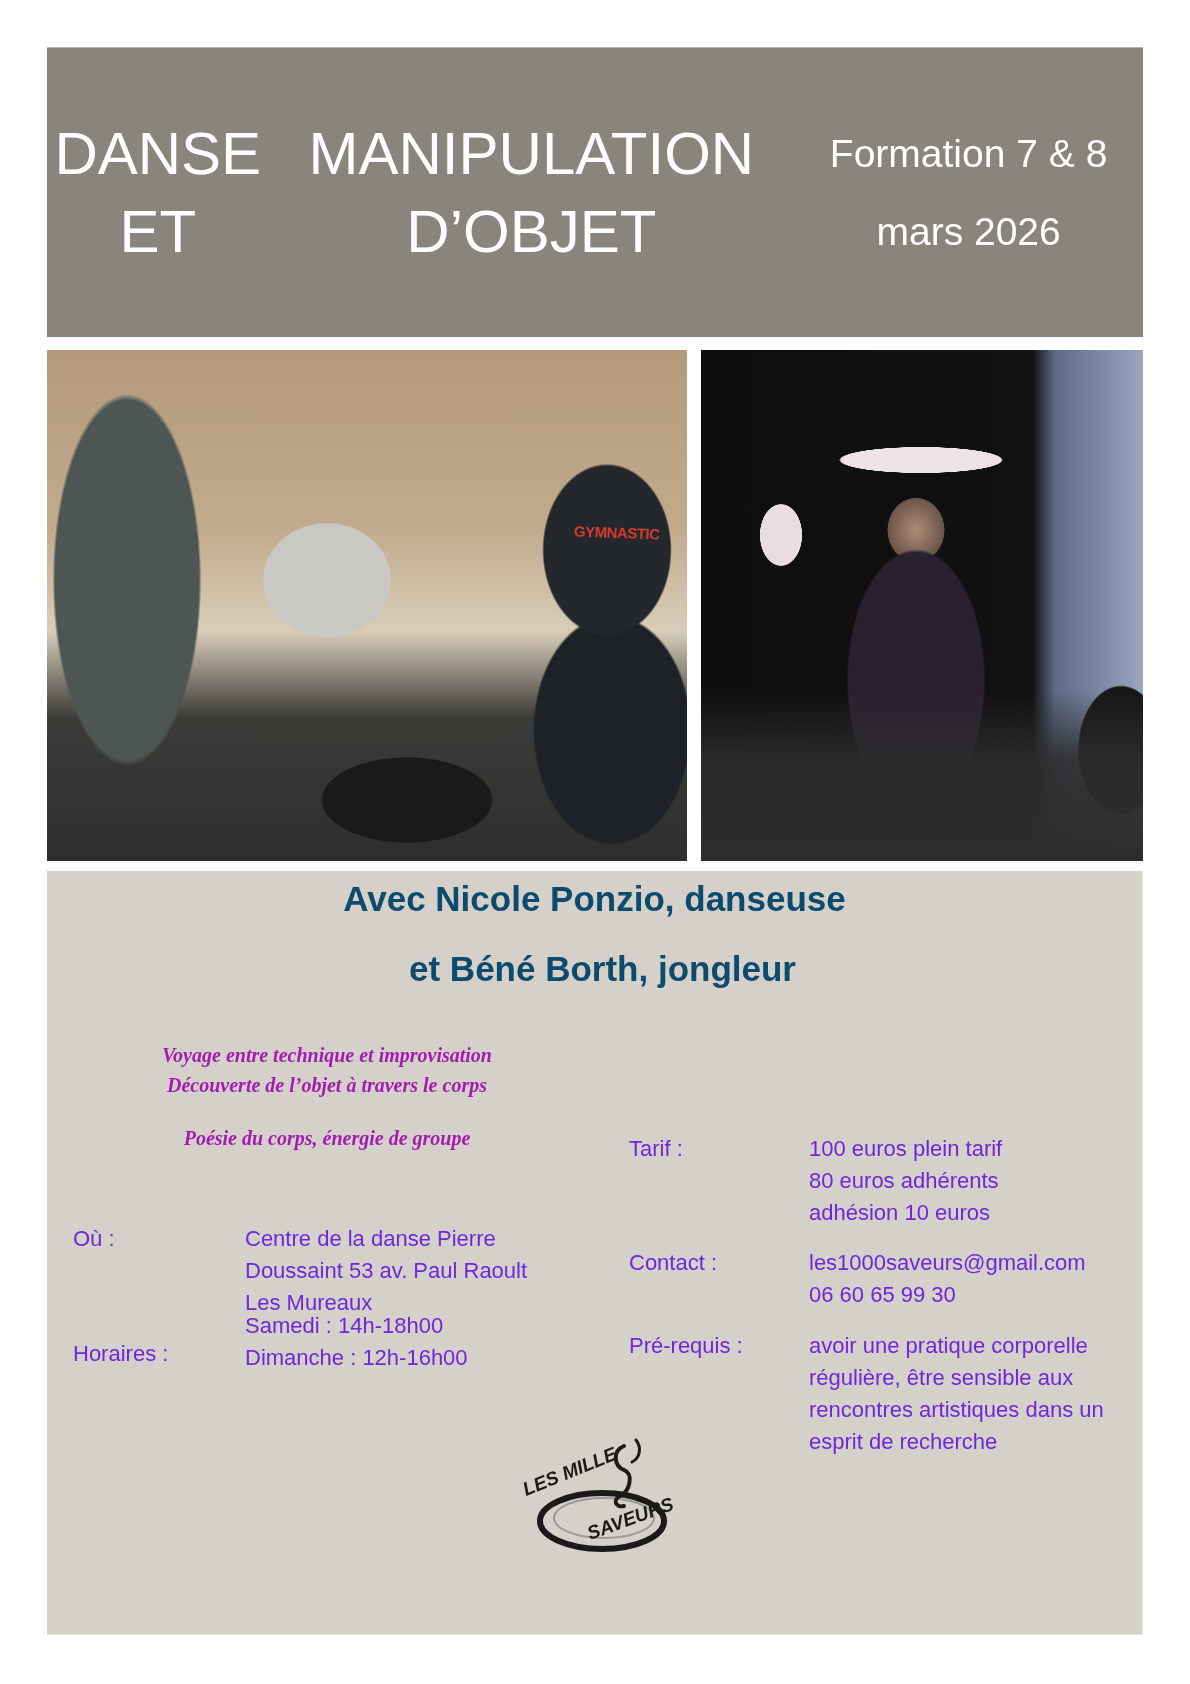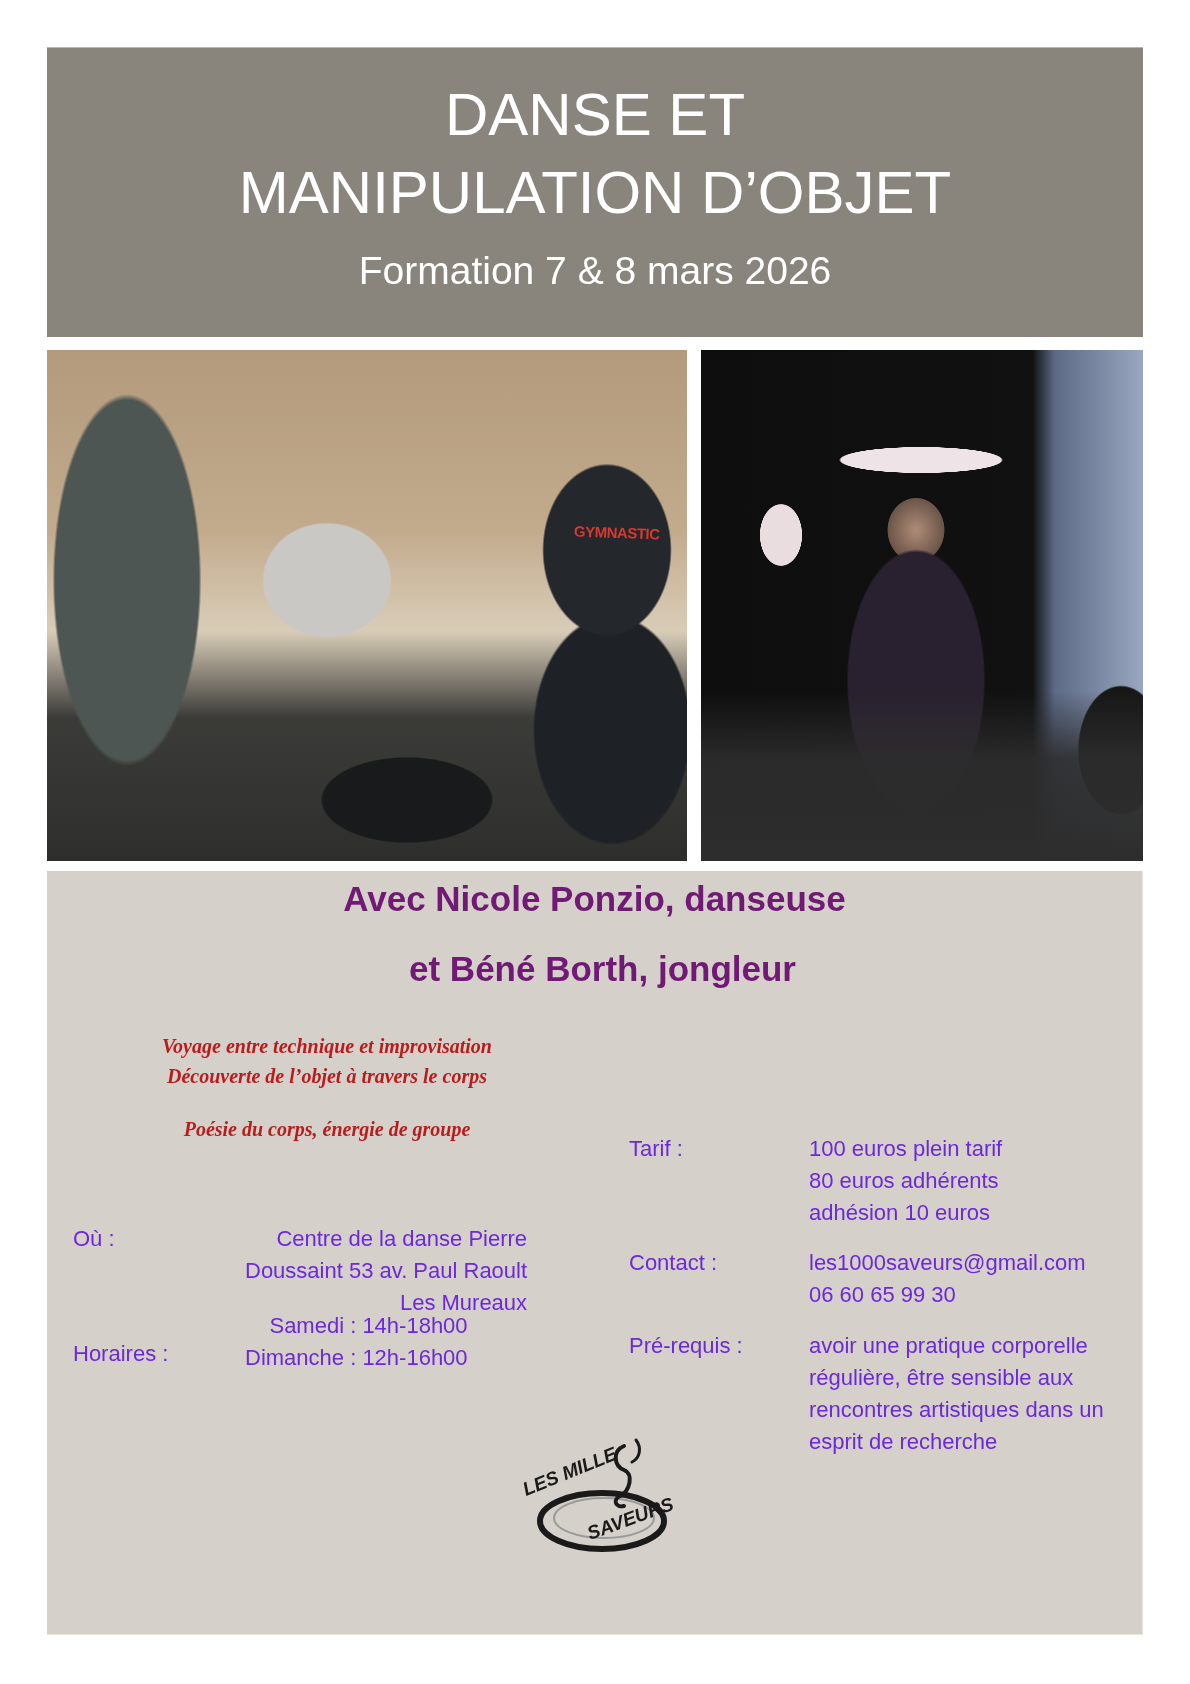--- a/index.html
+++ b/index.html
@@ -2,21 +2,21 @@
 <html><head>
 <meta charset="utf-8">
 <style>
   * { box-sizing: border-box; margin: 0; padding: 0; }
   html, body { width: 1190px; height: 1684px; background: #ffffff; overflow: hidden; }
   body { position: relative; font-family: "Liberation Sans", "DejaVu Sans", sans-serif; }
 
   .header {
     position: absolute; left: 47px; top: 47px; width: 1096px; height: 290px;
     background: #89857d; border-top: 1px solid #b9b6b0;
-    display: flex; flex-direction: column; align-items: center; justify-content: center;
+    display: flex; align-items: center; justify-content: center;
     color: #ffffff; text-align: center;
   }
   .header .t1, .header .t2 { font-size: 60px; line-height: 78px; letter-spacing: 0px; }
   .header .t3 { font-size: 39px; line-height: 78px; text-align: center; }
 
   .photo { position: absolute; top: 350px; height: 511px; overflow: hidden; }
   .photo-left { left: 47px; width: 640px;
     background:
       radial-gradient(ellipse 120px 300px at 80px 230px, #4e5654 0%, #4e5654 60%, transparent 62%),
       radial-gradient(ellipse 90px 120px at 560px 200px, #24272c 0%, #24272c 70%, transparent 72%),
@@ -38,34 +38,34 @@
     content: ""; position: absolute; left: 0; right: 0; bottom: 0; height: 170px;
     background: linear-gradient(180deg, rgba(40,40,40,0) 0%, rgba(45,45,45,0.9) 40%, #2d2d2d 100%);
   }
   .photo-caption { position: absolute; left: 0; top: 0; width: 1px; height: 1px; overflow: hidden; opacity: 0; }
   .shirt-text { position: absolute; left: 527px; top: 174px; color: #d63a2e; font-weight: bold; font-size: 15px; transform: rotate(2deg); letter-spacing: -0.5px; }
 
   .info {
     position: absolute; left: 47px; top: 871px; width: 1096px; height: 764px;
     background: #d5d1ca; border-bottom: 1px solid #e8e6dc; border-right: 1px solid #e8e6dc;
   }
-  .presenters { position: absolute; left: 0; width: 100%; text-align: center; color: #701a75; font-weight: bold; font-size: 35px; }
+  .presenters { position: absolute; left: 0; width: 100%; text-align: center; color: #0c4a6e; font-weight: bold; font-size: 35px; }
   .p1 { top: 8px; }
   .p2 { top: 78px; margin-left: 8px; }
 
   .tagline { position: absolute; left: 80px; width: 400px; text-align: center;
     font-family: "Liberation Serif", "DejaVu Serif", serif; font-style: italic; font-weight: bold;
-    color: #b91c1c; font-size: 20px; line-height: 30px; }
+    color: #a21caf; font-size: 20px; line-height: 30px; margin-top: 9px; }
   .tag1 { top: 160px; }
   .tag2 { top: 190px; }
   .tag3 { top: 243px; }
 
   .field-label, .field-value { position: absolute; color: #6d28d9; font-size: 22px; line-height: 32px; }
   .col-left-label { left: 26px; }
-  .col-left-value { left: 198px; text-align: right; }
+  .col-left-value { left: 198px; }
   .col-right-label { left: 582px; }
   .col-right-value { left: 762px; }
   .field-value div { white-space: nowrap; }
 
   .logo { position: absolute; left: 465px; top: 565px; width: 170px; height: 120px; }
 </style>
 </head>
 <body>
 
 <div class="header">

